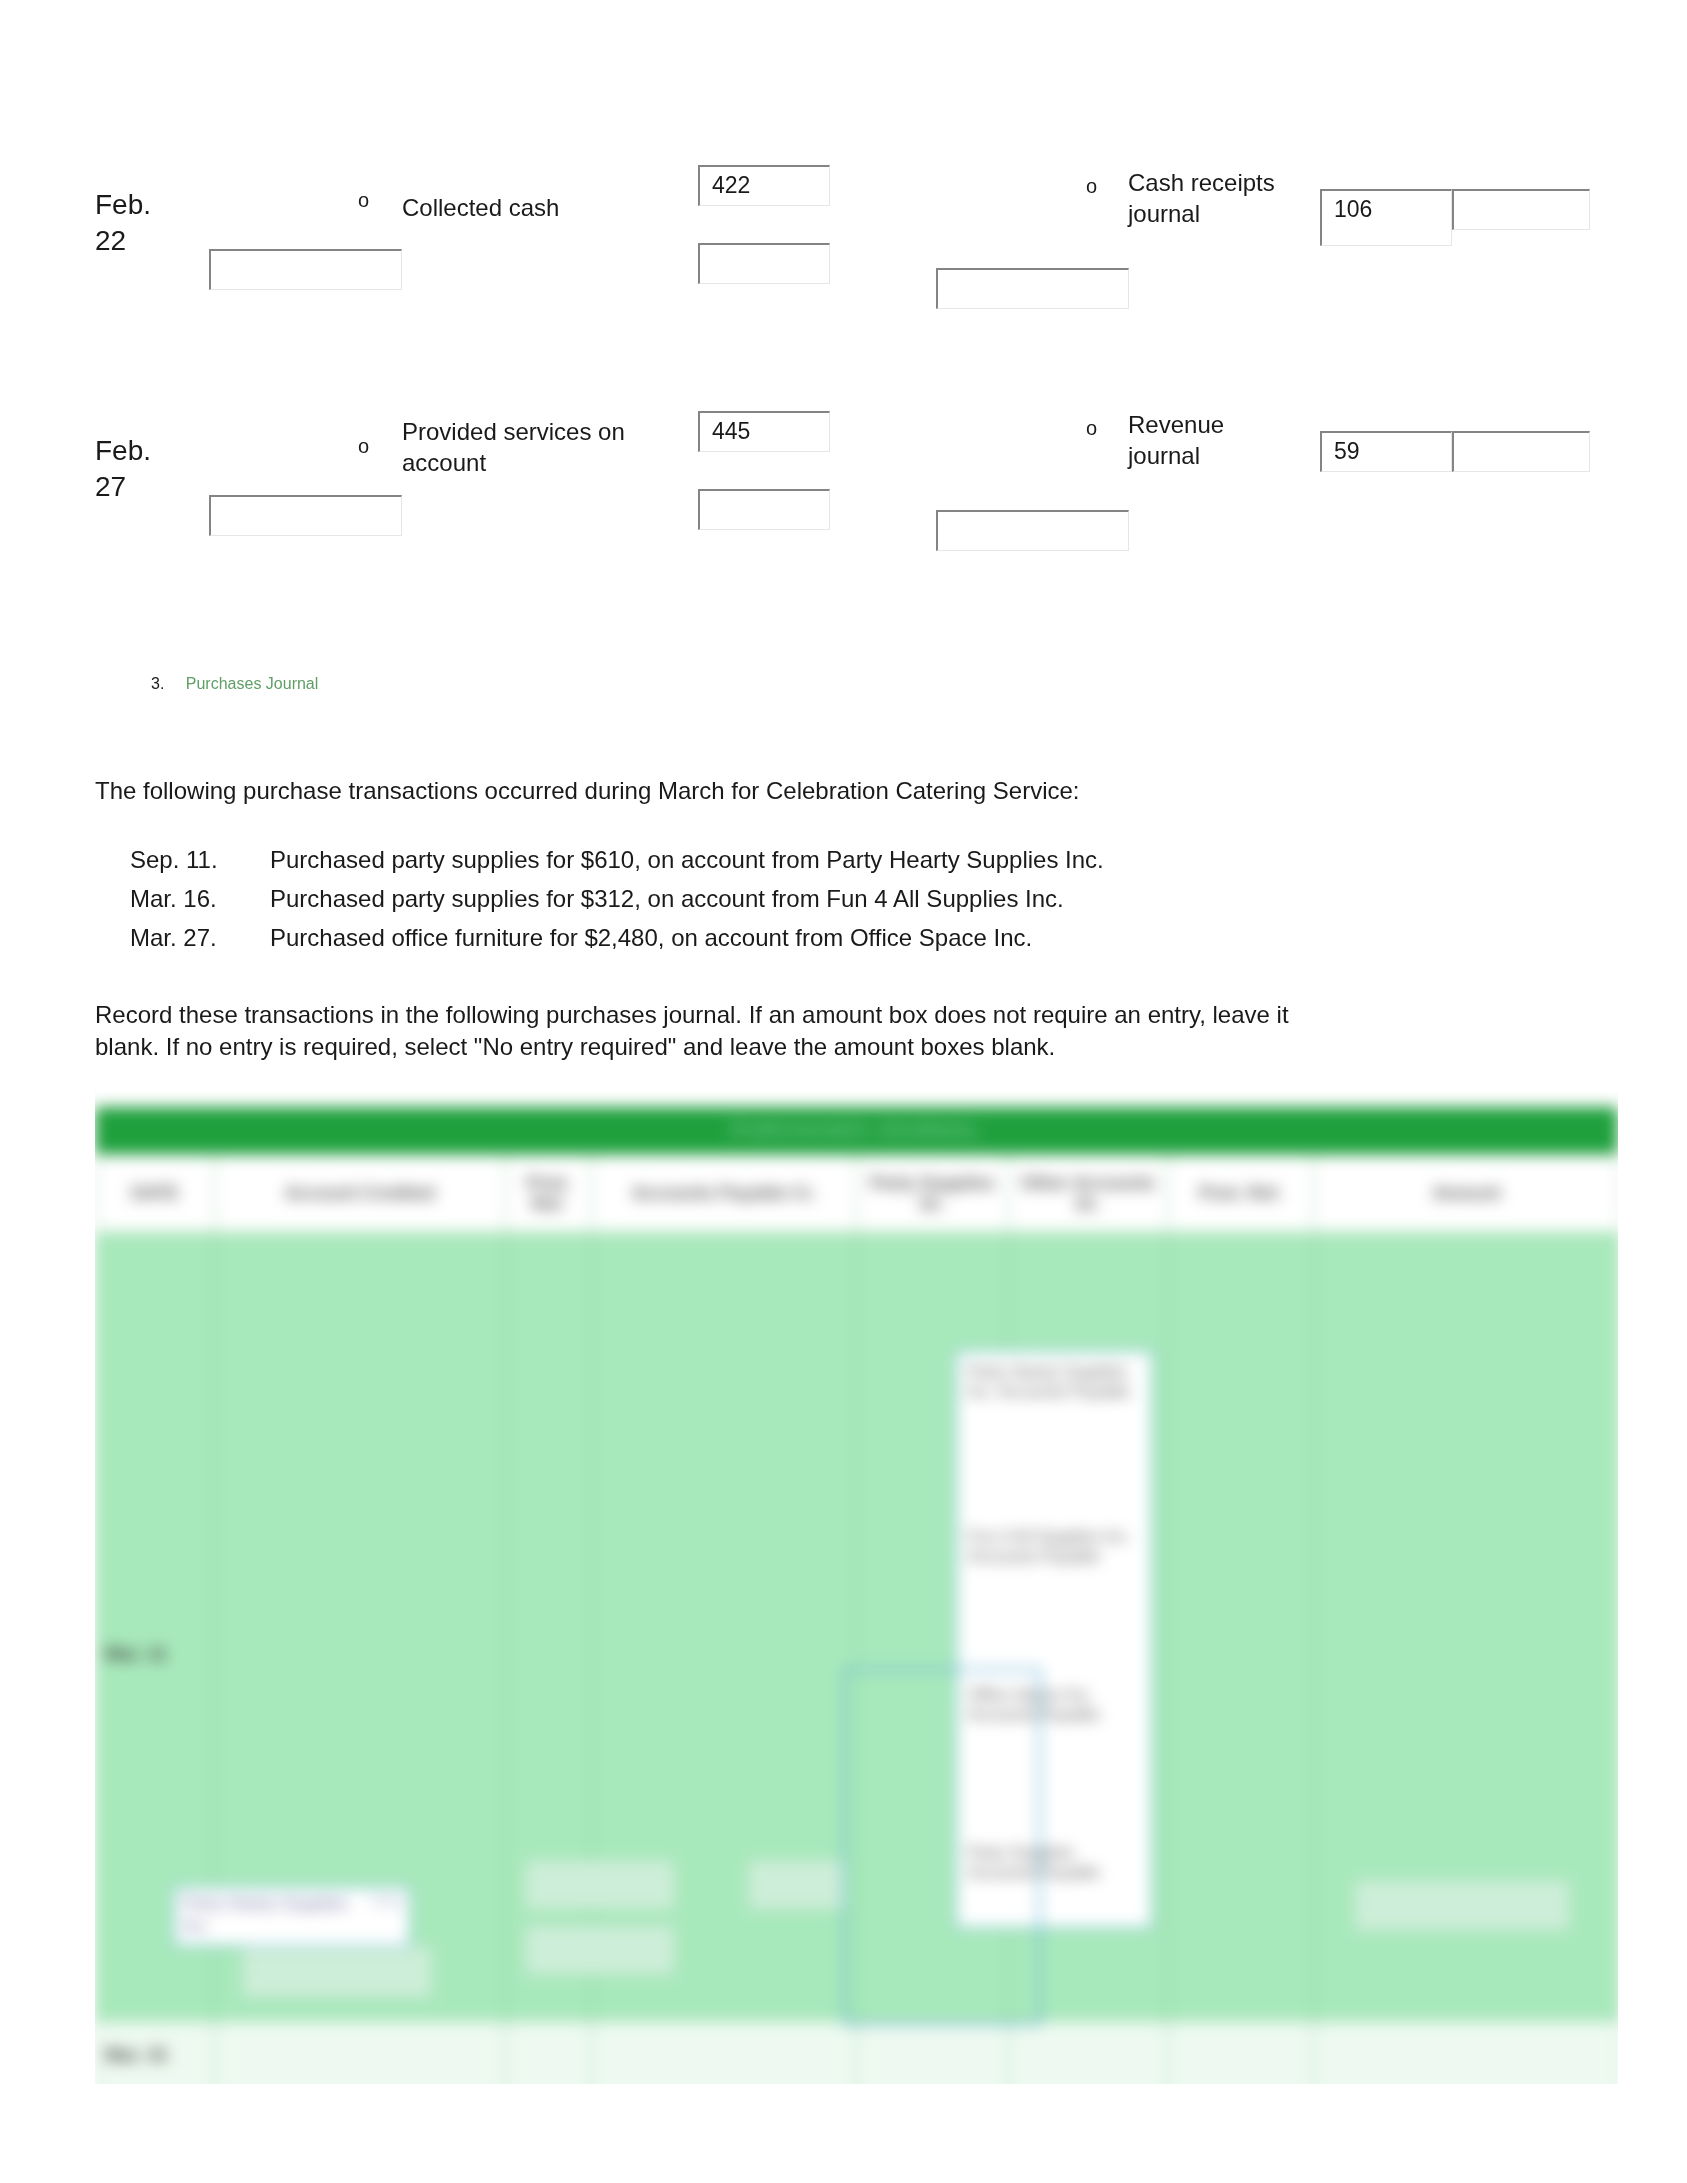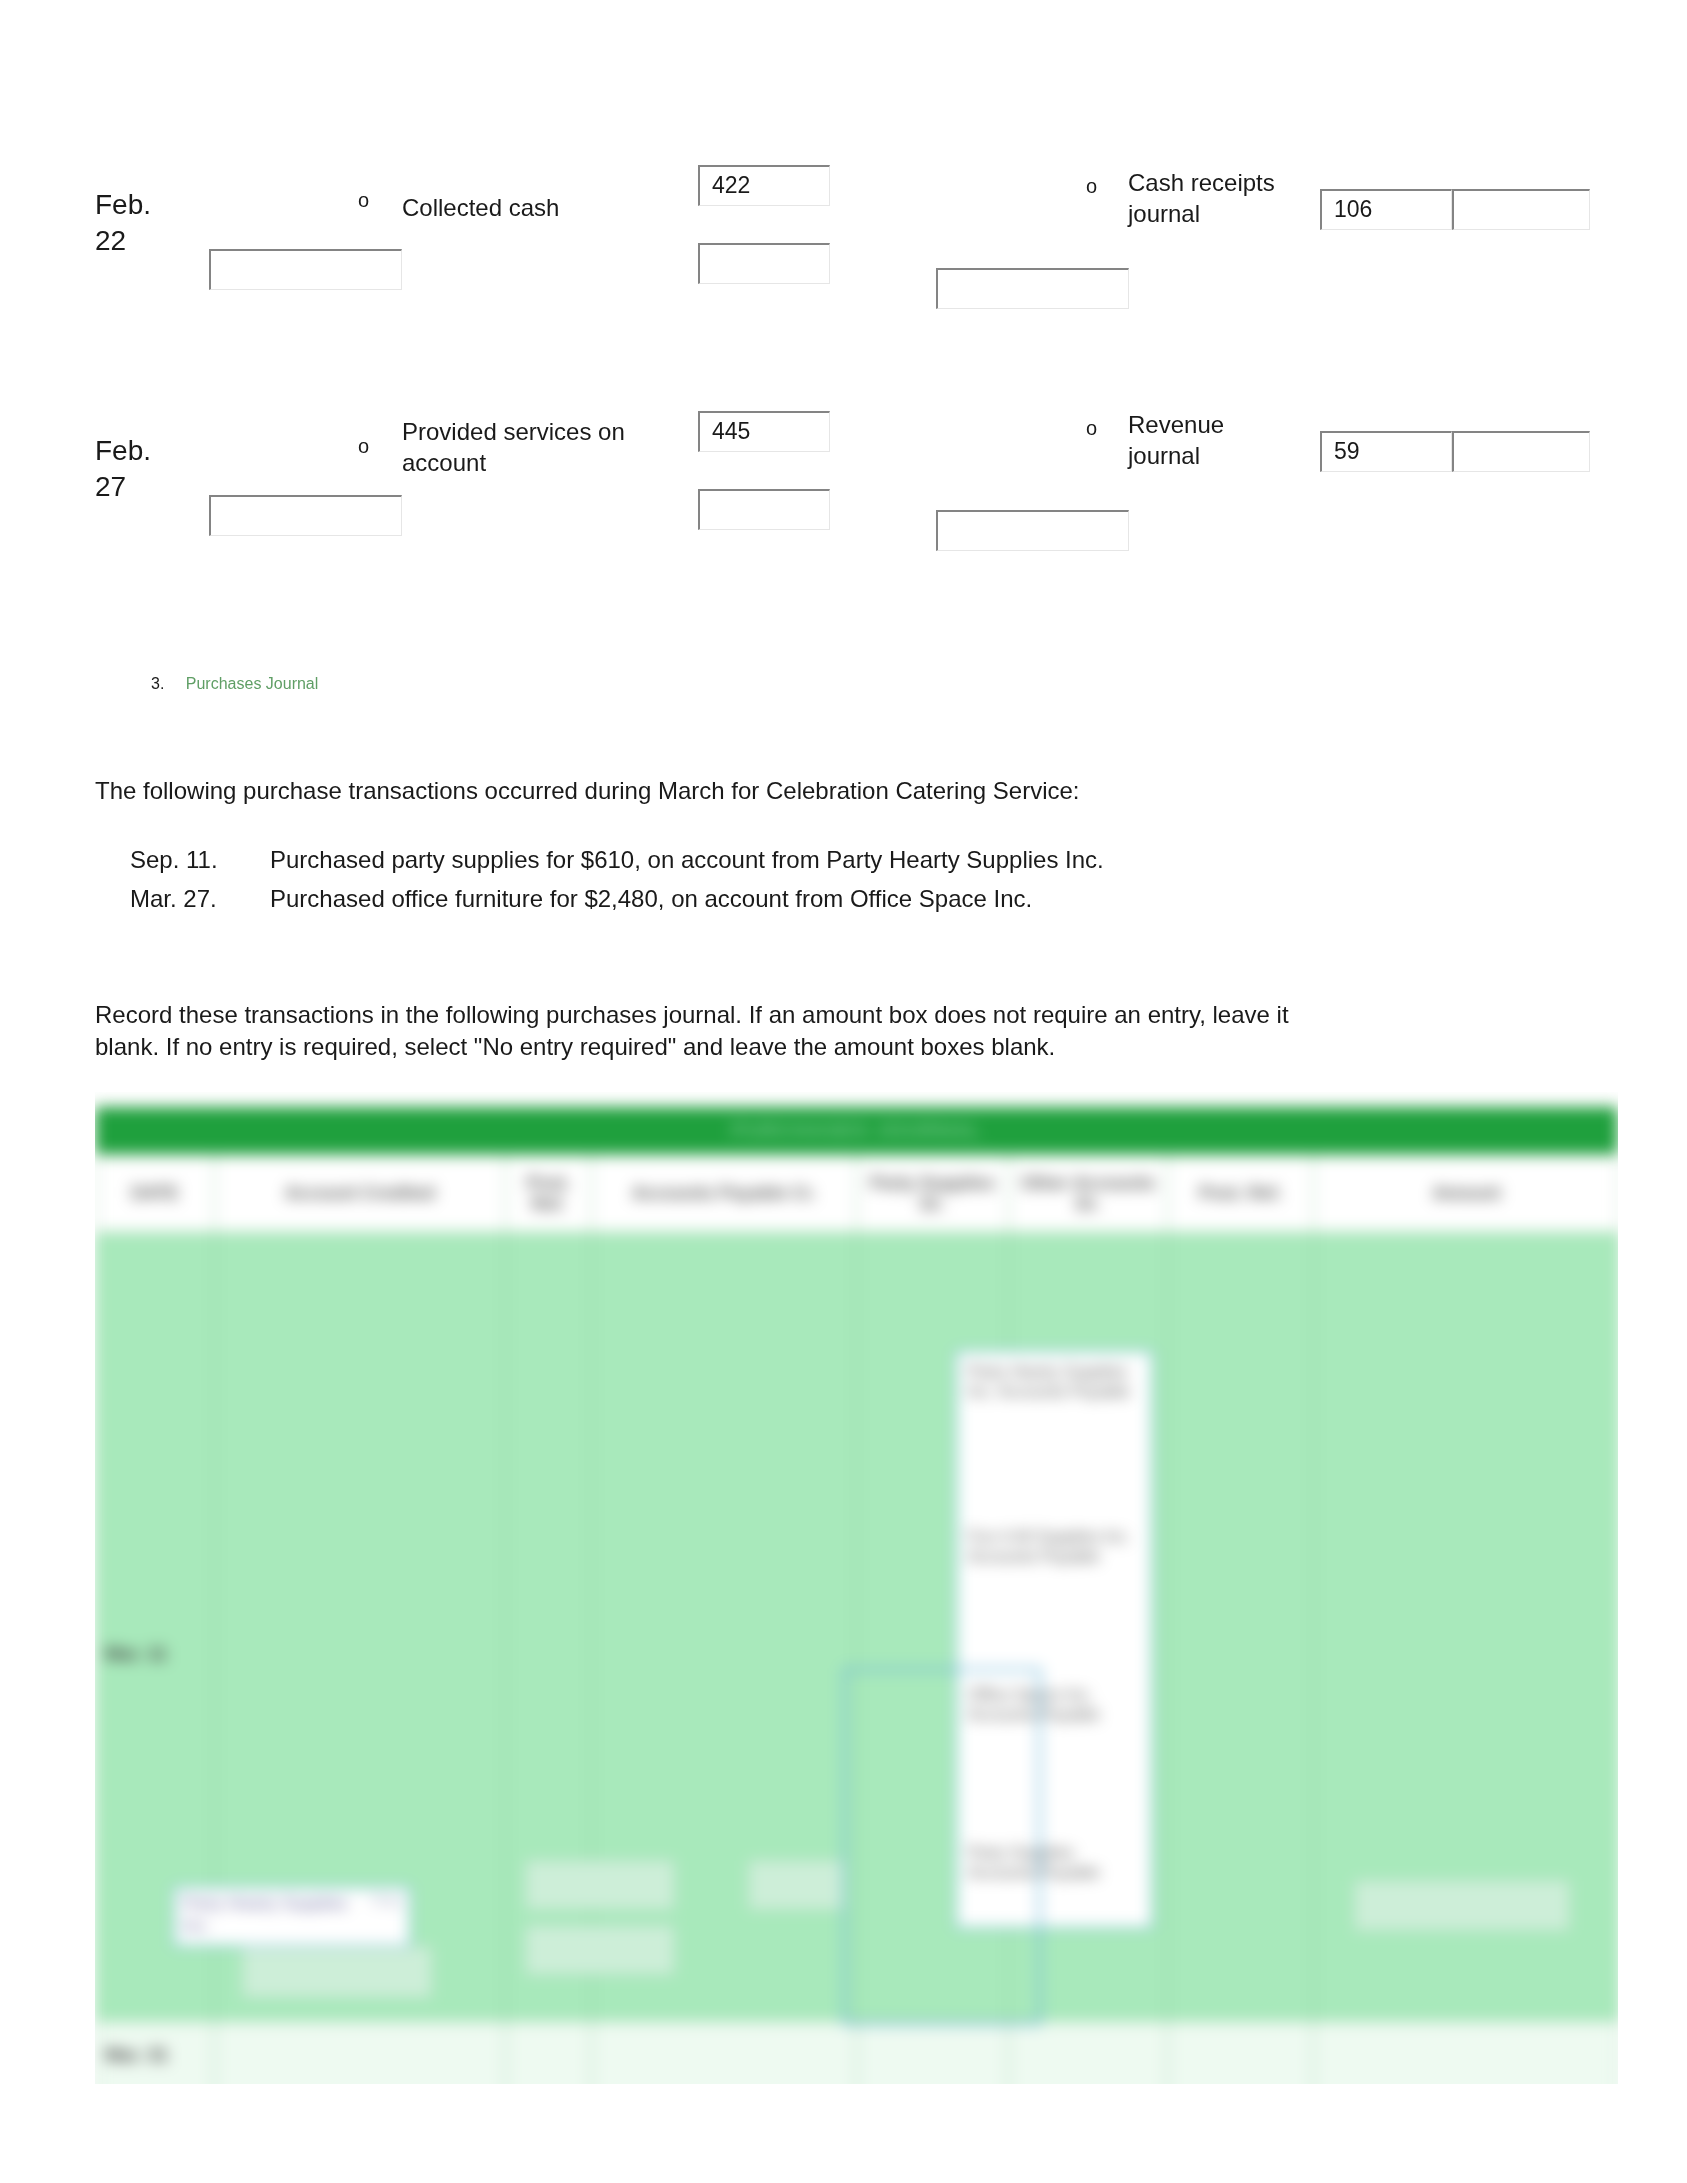--- a/index.html
+++ b/index.html
@@ -179,21 +179,21 @@
 
     <div class="tbox" style="left:698px; top:243px; width:132px; height:41px;"></div>
 
     <div class="bullet-o" style="left:1086px; top:175px;">o</div>
 
     <div class="bullet-text" style="left:1128px; top:168px; white-space:pre;">Cash receipts
 journal</div>
 
     <div class="tbox" style="left:936px; top:268px; width:193px; height:41px;"></div>
 
-    <div class="tbox" style="left:1320px; top:189px; width:132px; height:41px;">106</div>
+    <div class="tbox" style="left:1320px; top:189px; width:132px; height:57px;">106</div>
 
     <div class="tbox" style="left:1452px; top:189px; width:138px; height:41px;"></div>
   </div>
 
   <div class="ex-row" style="position:absolute; left:0; top:246px;">
     <div class="date-label" style="left:95px; top:187px; white-space:pre;">Feb.
 27</div>
 
     <div class="bullet-o" style="left:358px; top:189px;">o</div>
 
@@ -223,20 +223,24 @@
   <span class="num">3.</span>
   <span class="lnk">Purchases Journal</span>
 </div>
 
 <div class="para" style="left:95px; top:775px;">The following purchase transactions occurred during March for Celebration Catering Service:</div>
 
 <div class="txn-list">
   <div class="txn-row">
     <span class="txn-date">Sep. 11.</span>
     <span class="txn-desc">Purchased party supplies for $610, on account from Party Hearty Supplies Inc.</span>
+  </div>
+  <div class="txn-row">
+    <span class="txn-date">Mar. 16.</span>
+    <span class="txn-desc">Purchased party supplies for $312, on account from Fun 4 All Supplies Inc.</span>
   </div>
   <div class="txn-row">
     <span class="txn-date">Mar. 27.</span>
     <span class="txn-desc">Purchased office furniture for $2,480, on account from Office Space Inc.</span>
   </div>
 </div>
 
 <div class="para" style="left:95px; top:999px;">Record these transactions in the following purchases journal. If an amount box does not require an entry, leave it</div>
 <div class="para" style="left:95px; top:1031px;">blank. If no entry is required, select "No entry required" and leave the amount boxes blank.</div>
 

